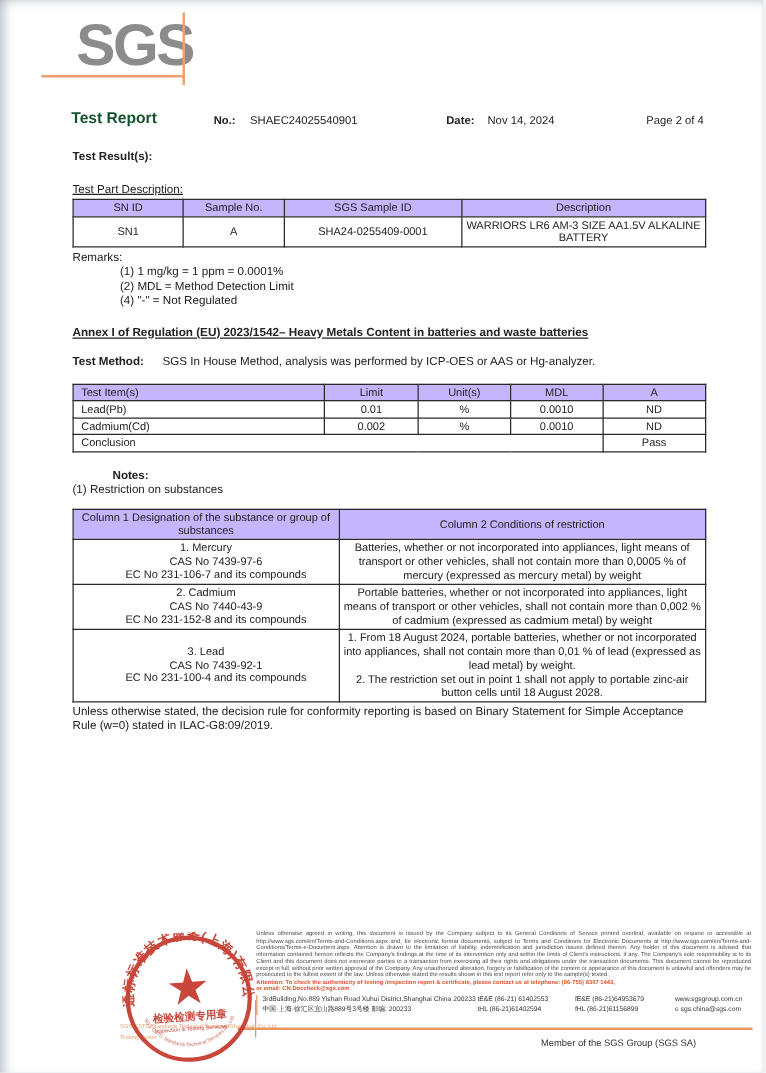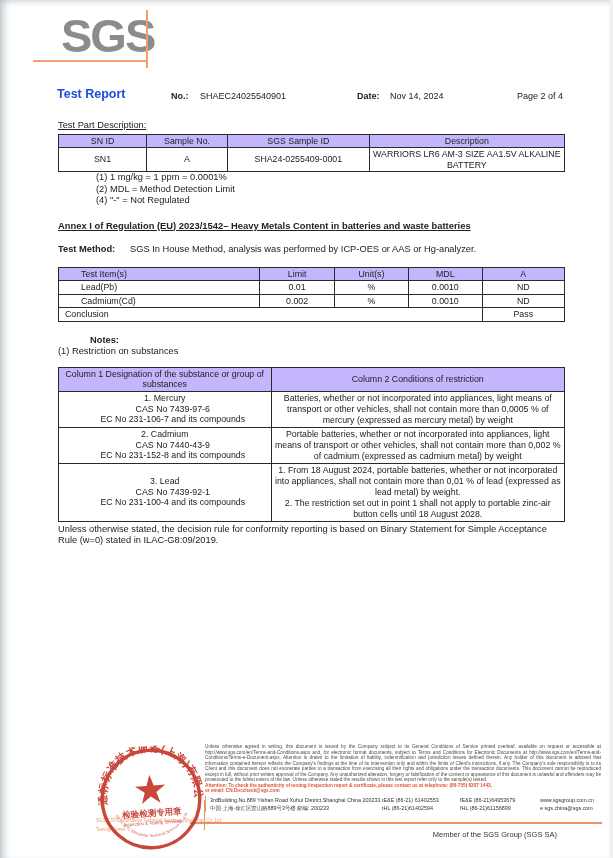--- a/index.html
+++ b/index.html
@@ -8,40 +8,40 @@
     font-family:"Liberation Sans",sans-serif;color:#222;overflow:hidden;
     box-shadow:inset 9px 0 9px -6px rgba(140,152,163,.6), inset 0 5px 7px -4px rgba(140,152,163,.45);
   }
   
   .logo-wrap{position:absolute;left:0;top:0;width:220px;height:80px;}
   .logo-text{position:absolute;left:61px;top:8px;font-size:47px;font-weight:bold;color:#8c8c8c;letter-spacing:-2px;font-family:"Liberation Sans",sans-serif;}
   .logo-hline{position:absolute;left:33px;top:60px;width:115px;height:2px;background:#f0a06a;}
   .logo-vline{position:absolute;left:146px;top:10px;width:2px;height:58px;background:#f0a06a;}
   
   .header-row{position:absolute;left:0;top:89px;width:613px;height:16px;font-size:9px;}
-  .header-row .title{position:absolute;left:57px;top:-2px;font-size:12.5px;font-weight:bold;color:#1d4ed8;}
+  .header-row .title{position:absolute;left:57px;top:-2px;font-size:12.5px;font-weight:bold;color:#14532d;}
   .hr-no-label{position:absolute;left:171px;top:2px;font-weight:bold;}
   .hr-no-value{position:absolute;left:200px;top:2px;}
   .hr-date-label{position:absolute;left:357px;top:2px;font-weight:bold;}
   .hr-date-value{position:absolute;left:390px;top:2px;}
   .hr-page{position:absolute;left:517px;top:2px;}
   
   .content{position:absolute;left:58px;top:120px;width:507px;font-size:9.3px;line-height:11.5px;}
   .sec-heading{font-weight:bold;margin-bottom:14px;}
   .part-heading{text-decoration:underline;margin-bottom:2px;}
   table.tbl{border-collapse:collapse;width:100%;border:1.5px solid #2a2a2a;}
   table.tbl th,table.tbl td{border:1px solid #2a2a2a;font-size:8.8px;font-weight:normal;padding:1px 3px;text-align:center;line-height:10.5px;}
   table.tbl th{background:#c4b5fd;}
   .remarks-label{margin-top:3px;}
   .remark-line{padding-left:38px;}
   .annex-heading{font-weight:bold;text-decoration:underline;margin-top:13px;font-size:9.4px;}
   .method-row{margin-top:13px;display:flex;}
   .method-label{font-weight:bold;width:72px;flex:none;}
   .results-tbl{margin-top:11px;}
-  .results-tbl td.item, .results-tbl th.item{text-align:left;padding-left:22px;}
+  .results-tbl td.item, .results-tbl th.item{text-align:left;padding-left:6px;}
   .concl-label{text-align:left !important;font-weight:bold;padding-left:6px !important;}
   .concl-value{font-weight:bold;}
   .notes-label{font-weight:bold;margin-top:13px;margin-left:32px;}
   .restr-tbl{margin-top:9px;}
   .restr-tbl td{text-align:left;vertical-align:middle;padding:2px 5px;}
   .restr-tbl .cond{white-space:pre-line;vertical-align:top;line-height:11px;}
   .restr-tbl .indent{padding-left:16px;}
   .para{margin-top:11px;}
   .para2{margin-top:2px;}
   
@@ -76,20 +76,21 @@
     <span class="title">Test Report</span>
     <span class="hr-no-label">No.:</span>
     <span class="hr-no-value">SHAEC24025540901</span>
     <span class="hr-date-label">Date:</span>
     <span class="hr-date-value">Nov 14, 2024</span>
     <span class="hr-page">Page 2 of 4</span>
   </div>
 
   <div class="content">
 
+    <div class="sec-heading">Test Result(s):</div>
 
     <div class="part-heading">Test Part Description:</div>
 
     <table class="tbl">
       <colgroup>
           <col style="width:17.4%">
           <col style="width:16%">
           <col style="width:28%">
           <col style="width:38.6%">
         </colgroup>
@@ -102,20 +103,21 @@
       </tr>
       <tr>
         <td>SN1</td>
         <td>A</td>
         <td>SHA24-0255409-0001</td>
         <td>WARRIORS LR6 AM-3 SIZE AA1.5V ALKALINE BATTERY</td>
       </tr>
     </tbody>
       </table>
 
+    <div class="remarks-label">Remarks:</div>
     <div class="remark-line">(1)  1 mg/kg = 1 ppm = 0.0001%</div>
     <div class="remark-line">(2)  MDL = Method Detection Limit</div>
     <div class="remark-line">(4)  "-" = Not Regulated</div>
 
     <div class="annex-heading">Annex I of Regulation (EU) 2023/1542– Heavy Metals Content in batteries and waste batteries</div>
 
     <div class="method-row">
       <span class="method-label">Test Method:</span>
       <span>SGS In House Method, analysis was performed by ICP-OES or AAS or Hg-analyzer.</span>
     </div>

